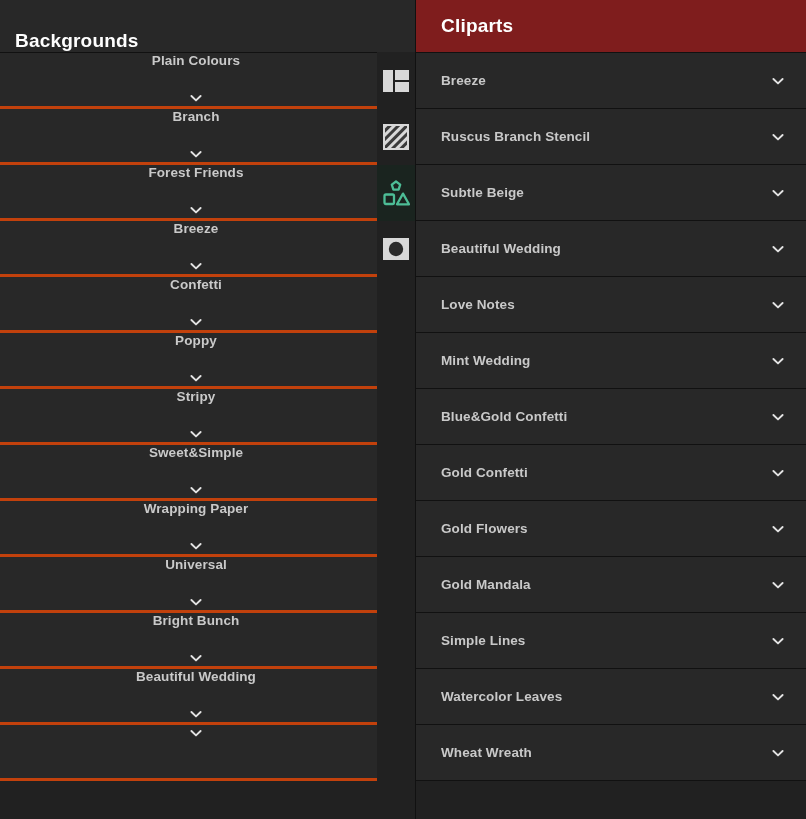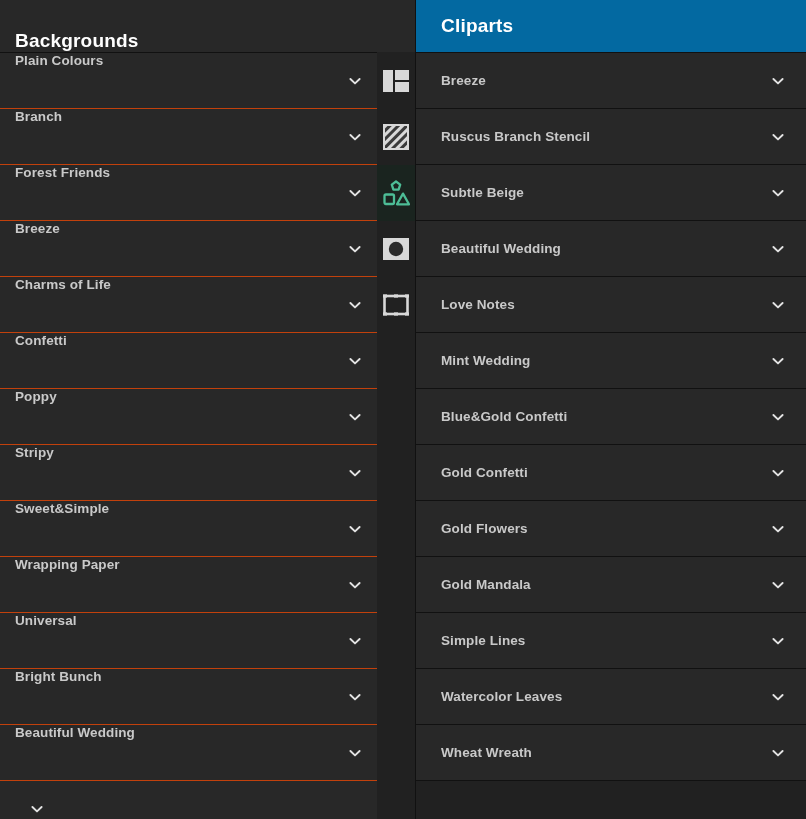--- a/index.html
+++ b/index.html
@@ -51,24 +51,26 @@
   .panel-left .list {
     position: relative;
     padding-top: 1px;
   }
 
   .panel-left .row {
     position: relative;
     width: 377px;
     height: 56px;
     display: flex;
+    align-items: center;
     background: #282828;
-    border-bottom: 1px solid #c2410c;
+    border-bottom: 3px solid #c2410c;
     padding-left: 15px;
     padding-right: 0;
+    flex-direction: column;
   }
 
   .panel-left .row-label {
     flex: 1 1 auto;
     font-size: 13.5px;
     font-weight: bold;
     color: #c9c9c9;
     letter-spacing: .1px;
     white-space: nowrap;
   }
@@ -105,21 +107,21 @@
     background: #212121;
     border-left: 1px solid #111111;
     overflow: hidden;
   }
 
   .panel-right .panel-header {
     height: 52px;
     display: flex;
     align-items: center;
     padding-left: 25px;
-    background: #0369a1;
+    background: #7f1d1d;
   }
 
   .panel-right .header-rule {
     position: absolute;
     left: 0;
     top: 52px;
     width: 391px;
     height: 1px;
     background: #111111;
   }
@@ -231,39 +233,20 @@
             </svg>
           </span>
           <span class="thumb">
             <svg class="thumb-box" viewBox="0 0 28 28">
               <rect x="1" y="3" width="26" height="22" fill="#d8d8d8"></rect>
               <circle cx="14" cy="14" r="7.2" fill="#2b2b2b"></circle>
             </svg>
           </span>
         </div>
         <div class="row">
-          <span class="row-label">Charms of Life</span>
-          <span class="chev-wrap">
-            <svg class="chev" width="16" height="16" viewBox="0 0 16 16">
-              <path d="M3.4 6 L8 10.4 L12.6 6" fill="none" stroke="#e3e3e3" stroke-width="1.9" stroke-linecap="round" stroke-linejoin="round"></path>
-            </svg>
-          </span>
-          <span class="thumb">
-            <svg class="thumb-box" viewBox="0 0 28 28">
-              <rect x="2.5" y="5" width="23" height="18" fill="none" stroke="#d8d8d8" stroke-width="2.6"></rect>
-              <rect x="1" y="3.4" width="4" height="3.2" fill="#d8d8d8"></rect>
-              <rect x="23" y="3.4" width="4" height="3.2" fill="#d8d8d8"></rect>
-              <rect x="1" y="21.4" width="4" height="3.2" fill="#d8d8d8"></rect>
-              <rect x="23" y="21.4" width="4" height="3.2" fill="#d8d8d8"></rect>
-              <rect x="12" y="3.4" width="4" height="3.2" fill="#d8d8d8"></rect>
-              <rect x="12" y="21.4" width="4" height="3.2" fill="#d8d8d8"></rect>
-            </svg>
-          </span>
-        </div>
-        <div class="row">
           <span class="row-label">Confetti</span>
           <span class="chev-wrap">
             <svg class="chev" width="16" height="16" viewBox="0 0 16 16">
               <path d="M3.4 6 L8 10.4 L12.6 6" fill="none" stroke="#e3e3e3" stroke-width="1.9" stroke-linecap="round" stroke-linejoin="round"></path>
             </svg>
           </span>
         </div>
         <div class="row">
           <span class="row-label">Poppy</span>
           <span class="chev-wrap">

